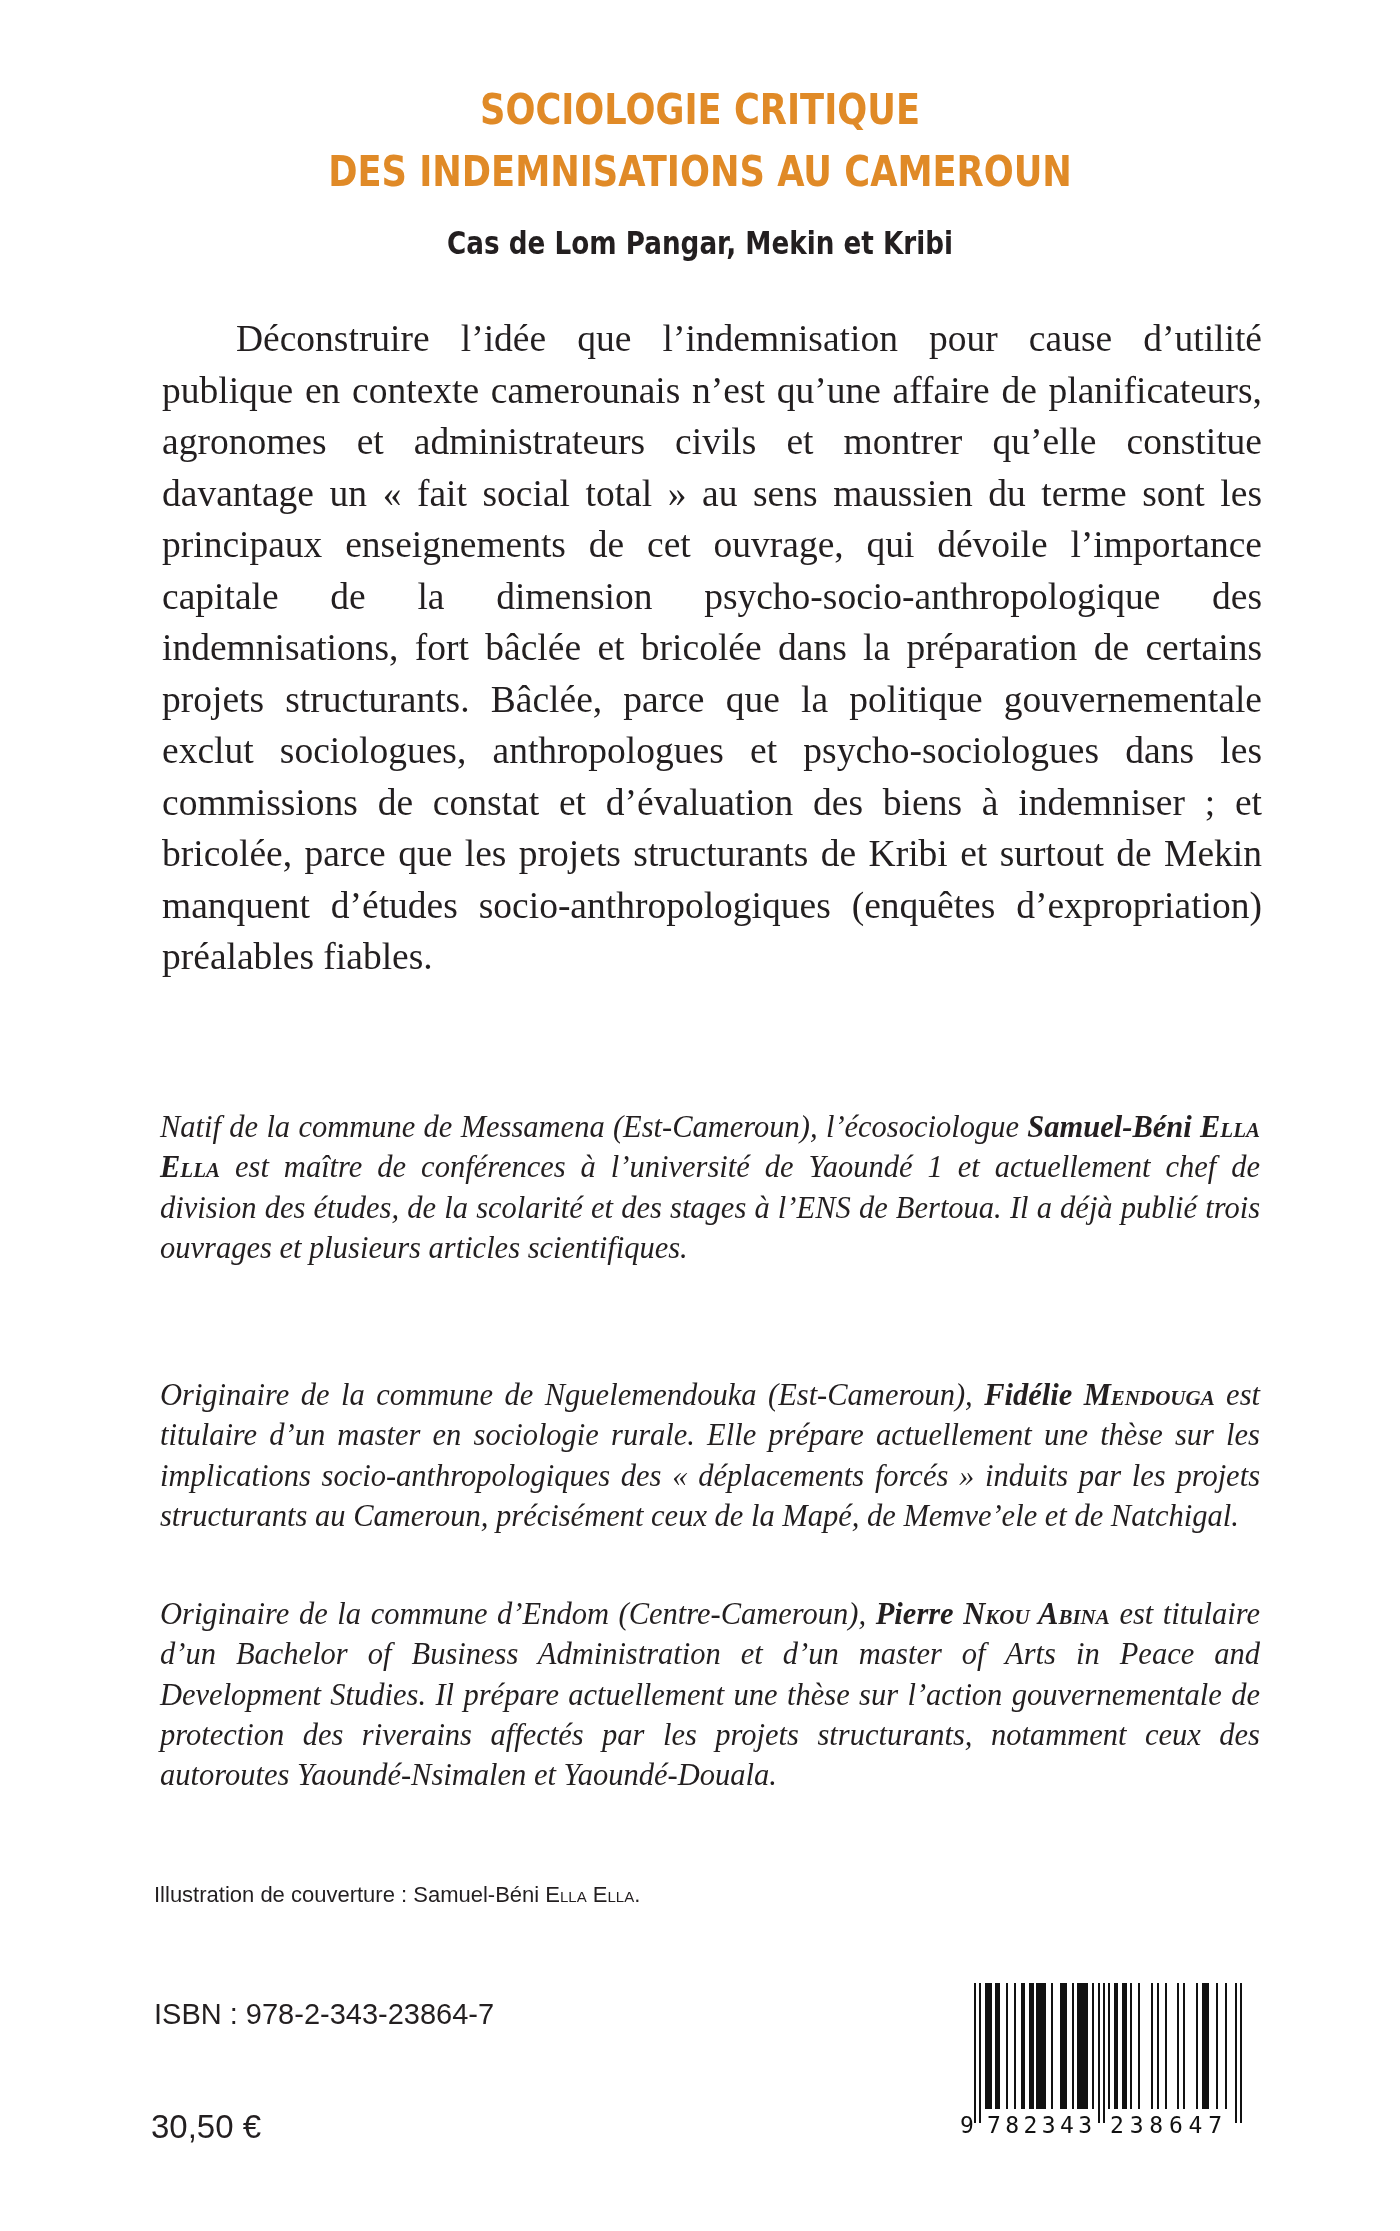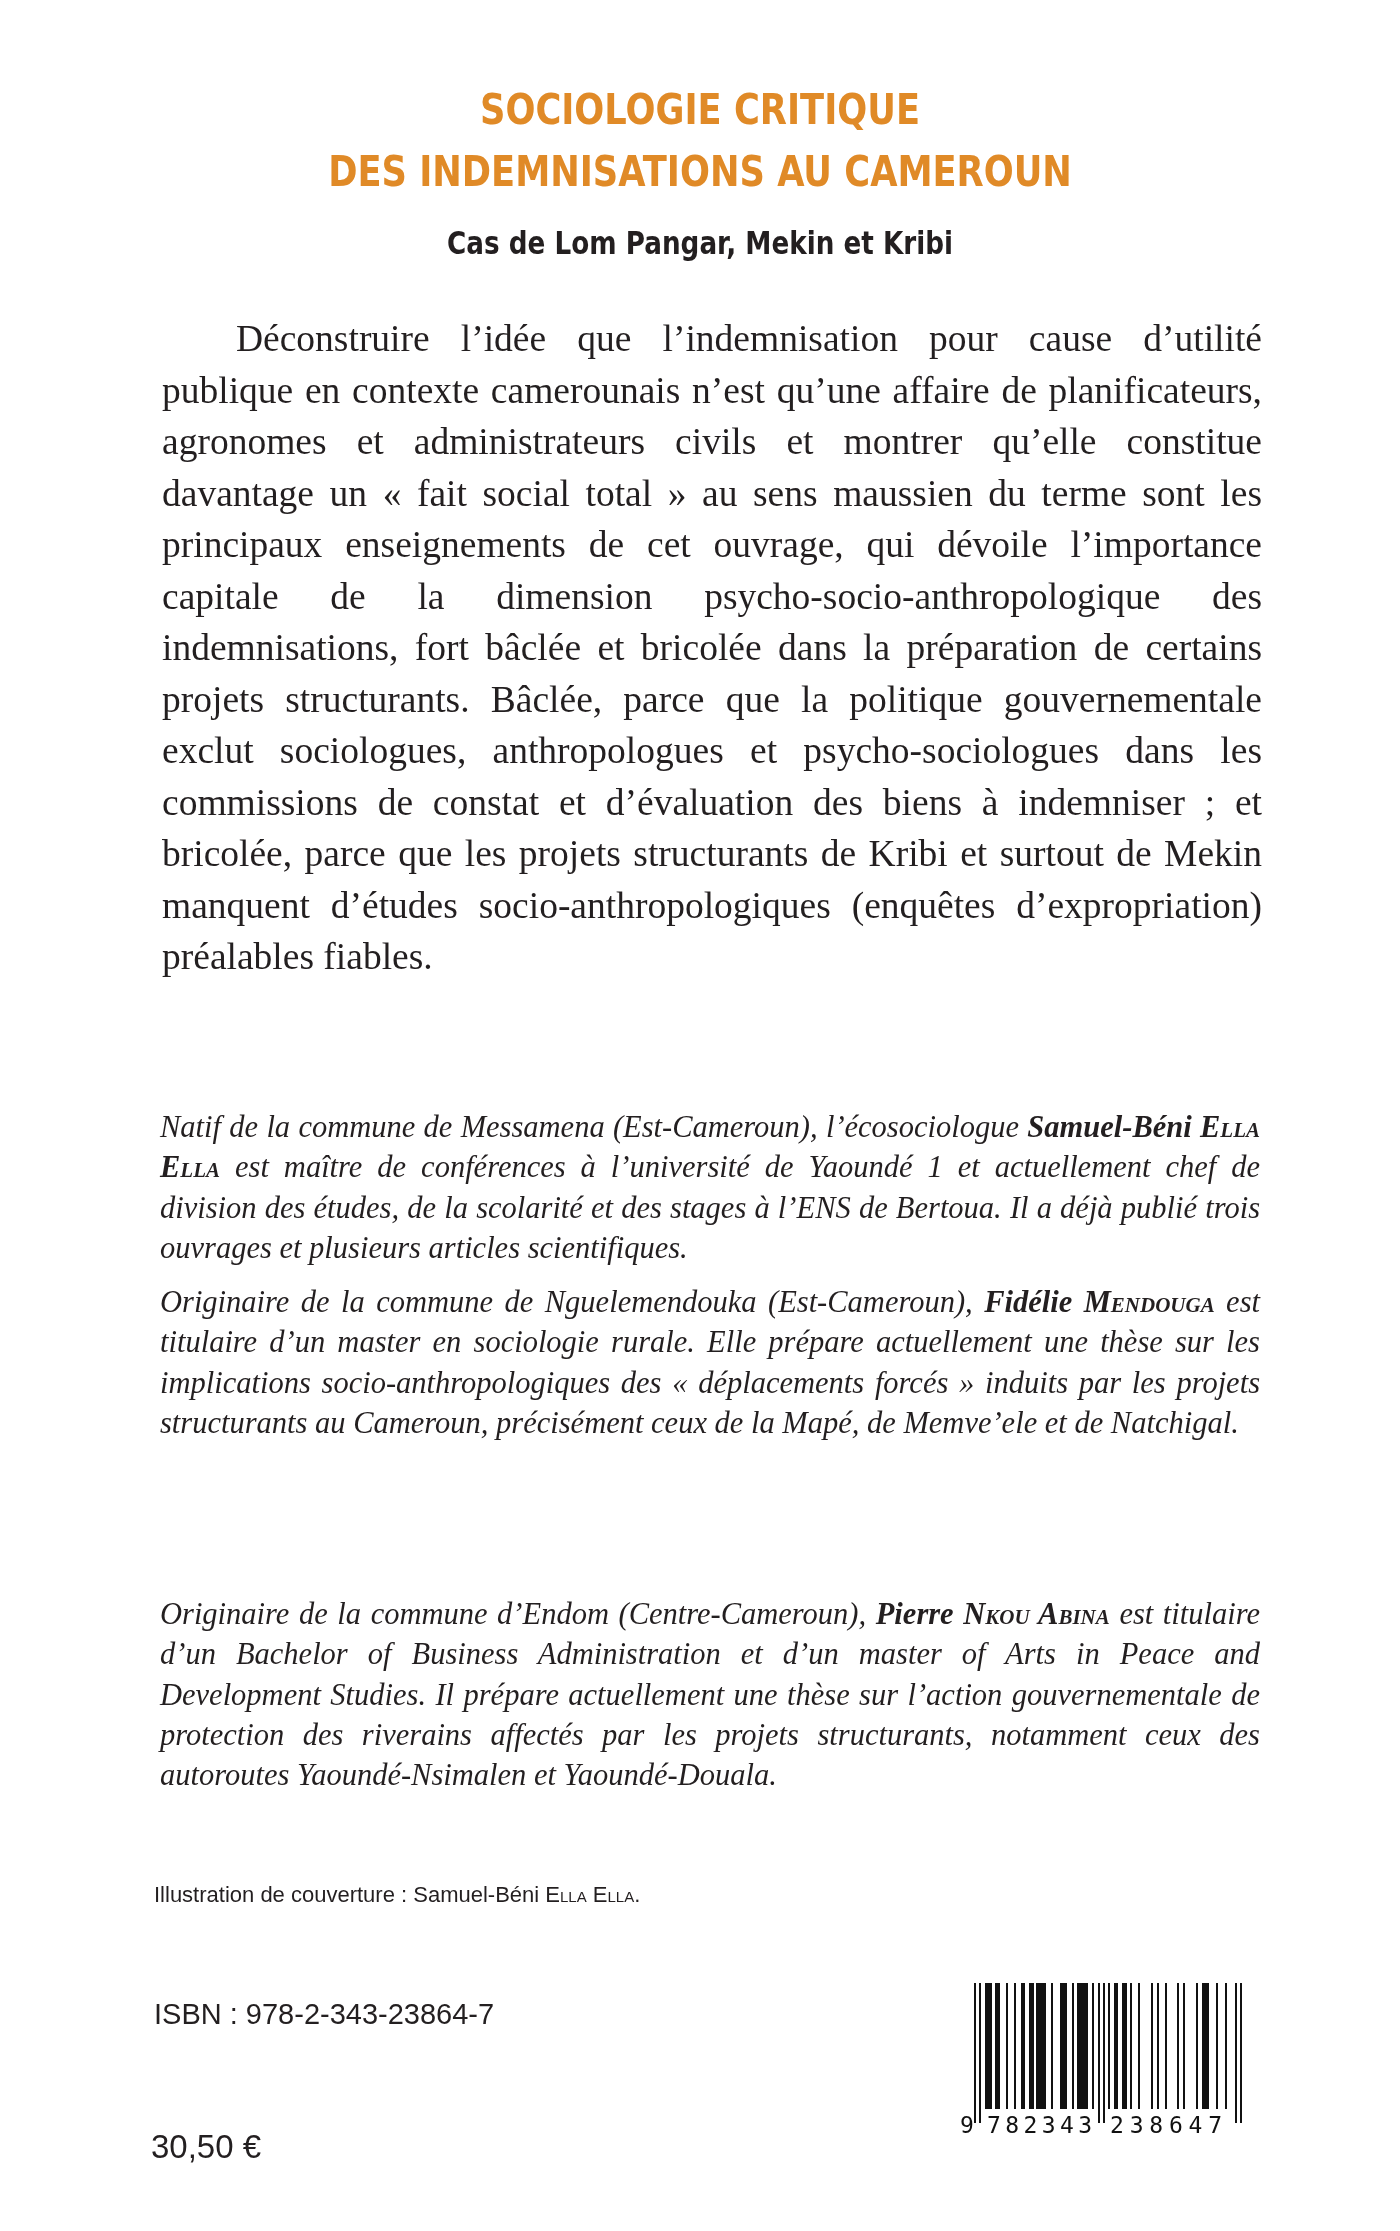--- a/index.html
+++ b/index.html
@@ -23,30 +23,30 @@
       text-align: justify; text-indent: 74px; margin: 8px;
     }
     .bio {
       position: absolute; left: 154px; width: 1100px;
       font-family: "Liberation Serif", serif; font-style: italic; font-size: 30.5px; line-height: 40.3px;
       text-align: justify; margin: 6px;
     }
     .bio .name { font-weight: bold; }
     .bio .sc { font-variant: small-caps; font-weight: bold; }
     .b1 { top: 1101px; }
-    .b2 { top: 1276px; }
+    .b2 { top: 1369px; }
     .b3 { top: 1588px; }
     .footer-line {
       position: absolute; left: 154px; font-family: "Liberation Sans", sans-serif;
       color: #231f20; white-space: nowrap;
     }
     .illus { top: 1882px; font-size: 22px; }
     .illus .sc { font-variant: small-caps; }
     .isbn { top: 1998px; font-size: 29px; }
-    .price { top: 2108px; font-size: 33px; left: 151px; margin-top: 20px; }
+    .price { top: 2108px; font-size: 33px; left: 151px; }
     .barcode {
       position: absolute; left: 960px; top: 1975px; width: 300px; height: 170px;
     }
     .barcode svg { display: block; }
   </style>
 </head>
 <body>
 
 <div class="title t1">SOCIOLOGIE CRITIQUE</div>
 <div class="title t2">DES INDEMNISATIONS AU CAMEROUN</div>

